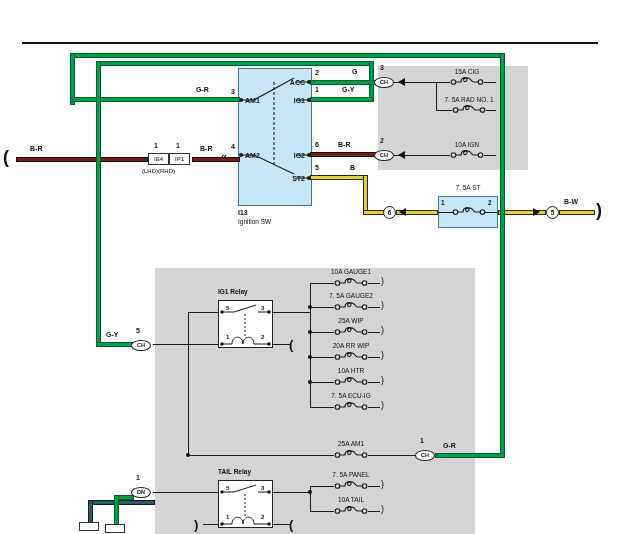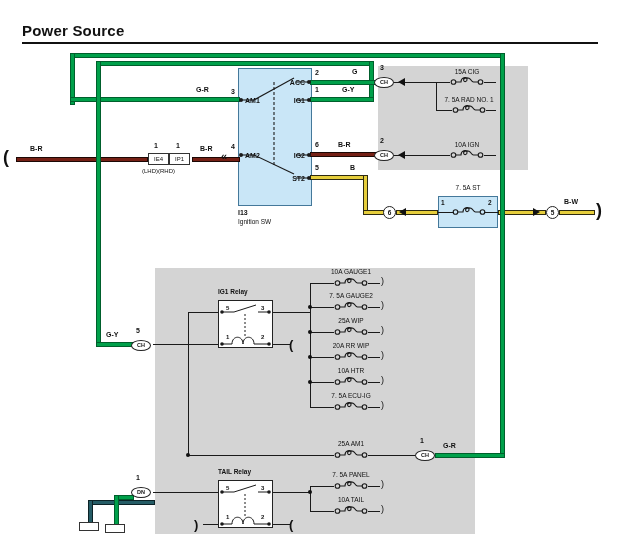--- a/index.html
+++ b/index.html
@@ -37,21 +37,20 @@
   .rly text{font-size:6px;font-weight:bold;fill:#111;}
   .isw line{stroke:#1a1a1a;stroke-width:1.1;}
   .isw circle{fill:#1a1a1a;}
   .isw text{font-size:7px;font-weight:bold;fill:#111;}
 </style>
 </head>
 <body>
 
 <div class="stage">
 
-  <div class="el title" style="left:22px;top:22px;">Power Source</div>
   <div class="el rule" style="left:22px;top:42px;width:576px;height:2px;"></div>
 
   <div class="el gbox" style="left:378px;top:66px;width:150px;height:104px;"></div>
   <div class="el gbox" style="left:155px;top:268px;width:320px;height:266px;"></div>
 
   <div class="el bbox" style="left:238px;top:68px;width:74px;height:138px;"></div>
   <div class="el bbox" style="left:438px;top:196px;width:60px;height:32px;"></div>
 
   <div class="el ln" style="left:394px;top:82px;width:56px;height:1px;"></div>
   <div class="el ln" style="left:436px;top:82px;width:1px;height:29px;"></div>

